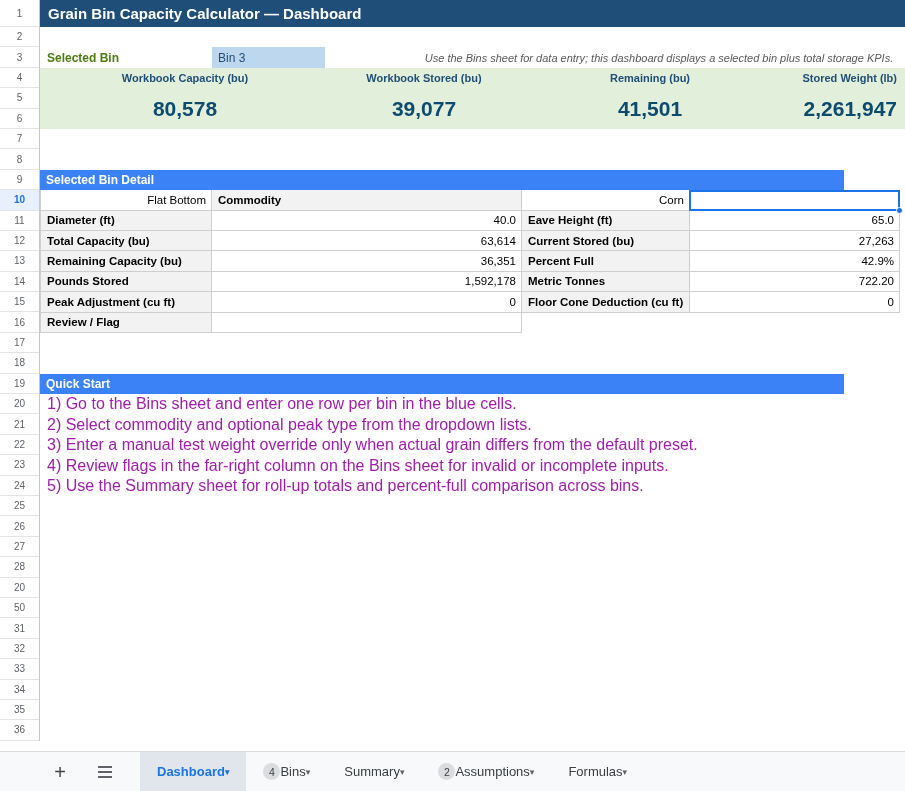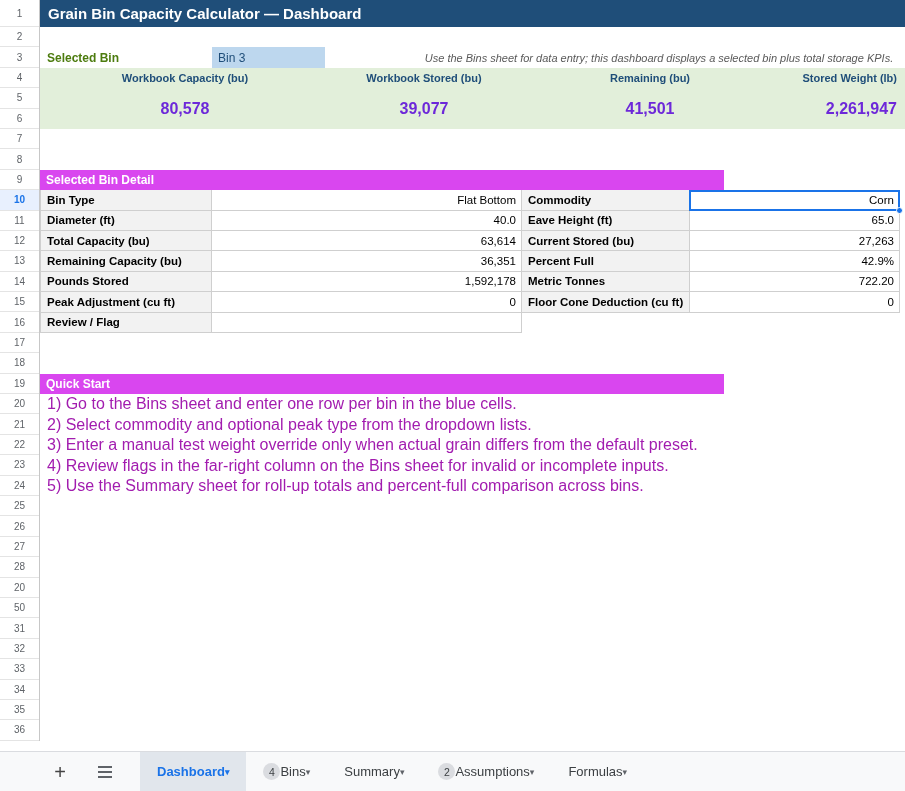--- a/index.html
+++ b/index.html
@@ -28,23 +28,23 @@
   .note { position:absolute; left:385px; right:12px; top:0; height:100%; display:flex; align-items:center;
           justify-content:center; font-style:italic; font-size:11px; color:#595959; white-space:nowrap; }
 
   .kpi { position:absolute; top:67.8px; left:0; width:865px; height:61.2px; background:#E2EFDA; }
   .kpi-head { display:flex; height:20.4px; }
   .kpi-vals { display:flex; height:40.8px; }
   .kpi-cell { display:flex; align-items:center; justify-content:center; overflow:hidden; white-space:nowrap; }
   .kpi-cell.c0 { width:290px; } .kpi-cell.c1 { width:188px; } .kpi-cell.c2 { width:264px; }
   .kpi-cell.c3 { flex:1; justify-content:flex-end; padding-right:8px; }
   .kpi-label { font-size:11px; font-weight:bold; color:#1F4E79; }
-  .kpi-value { font-size:16px; font-weight:bold; color:#6d28d9; }
-
-  .secheader { position:absolute; left:0; width:684px; height:20.4px; background:#d946ef; color:#fff;
+  .kpi-value { font-size:21px; font-weight:bold; color:#0c4a6e; }
+
+  .secheader { position:absolute; left:0; width:804px; height:20.4px; background:#3b82f6; color:#fff;
                font-weight:bold; font-size:12px; display:flex; align-items:center; padding-left:6px; }
   .detailhdr { top:169.8px; }
   .qshdr { top:373.8px; }
 
   .dtable { position:absolute; top:190.2px; left:0; width:860px; border-left:1px solid #cfcfcf; }
   .drow { display:grid; grid-template-columns:171px 310px 168px 210px; height:20.4px; }
   .dcell { border-right:1px solid #cfcfcf; border-bottom:1px solid #cfcfcf; display:flex; align-items:center;
            font-size:11.5px; color:#000; overflow:hidden; white-space:nowrap; background:#fff; }
   .dlabel { background:#F2F2F2; font-weight:bold; padding-left:6px; }
   .dvalue { justify-content:flex-end; padding-right:5px; }
@@ -138,21 +138,20 @@
             <div class="kpi-cell kpi-value c0">80,578</div>
             <div class="kpi-cell kpi-value c1">39,077</div>
             <div class="kpi-cell kpi-value c2">41,501</div>
             <div class="kpi-cell kpi-value c3">2,261,947</div>
           </div>
       </div>
 
       <div class="secheader detailhdr">Selected Bin Detail</div>
       <div class="dtable">
           <div class="drow">
-            <div class="dcell dlabel">Bin Type</div>
             <div class="dcell dvalue">Flat Bottom</div>
             <div class="dcell dlabel">Commodity</div>
             <div class="dcell dvalue">Corn</div>
           </div>
           <div class="drow">
             <div class="dcell dlabel">Diameter (ft)</div>
             <div class="dcell dvalue">40.0</div>
             <div class="dcell dlabel">Eave Height (ft)</div>
             <div class="dcell dvalue">65.0</div>
           </div>

